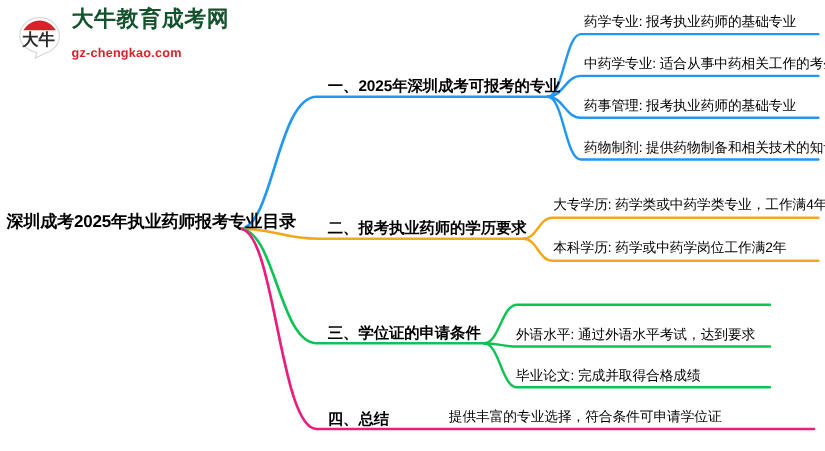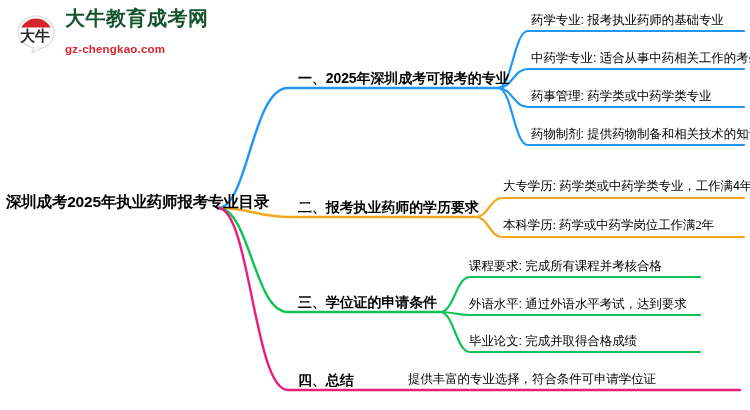--- a/index.html
+++ b/index.html
@@ -92,21 +92,21 @@
   .b2 { left: 298px; top: 199px; }
   .b3 { left: 298px; top: 294px; }
   .b4 { left: 298px; top: 372px; }
 
   .l1a { left: 531px; top: 13px; }
   .l1b { left: 531px; top: 51px; }
   .l1c { left: 531px; top: 89px; }
   .l1d { left: 531px; top: 127px; }
 
   .l2a { left: 503px; top: 179px; }
-  .l2b { left: 503px; top: 218px; font-family: Liberation Serif, serif; }
+  .l2b { left: 503px; top: 218px; }
 
   .l3a { left: 469px; top: 259px; }
   .l3b { left: 469px; top: 297px; }
   .l3c { left: 469px; top: 334px; }
 
   .l4a { left: 408px; top: 372px; }
 </style>
 </head>
 <body>
 
@@ -153,25 +153,24 @@
 
   <div class="node root-node">深圳成考2025年执业药师报考专业目录</div>
 
   <div class="node branch-node b1">一、2025年深圳成考可报考的专业</div>
   <div class="node branch-node b3">三、学位证的申请条件</div>
   <div class="node branch-node b2">二、报考执业药师的学历要求</div>
   <div class="node branch-node b4">四、总结</div>
 
   <div class="node leaf-node l1a">药学专业: 报考执业药师的基础专业</div>
   <div class="node leaf-node l1b">中药学专业: 适合从事中药相关工作的考生</div>
-  <div class="node leaf-node l1c">药事管理: 药学类或中药学类专业</div>
+  <div class="node leaf-node l1c">药事管理: 报考执业药师的基础专业</div>
   <div class="node leaf-node l1d">药物制剂: 提供药物制备和相关技术的知识</div>
 
   <div class="node leaf-node l2a">大专学历: 药学类或中药学类专业，工作满4年</div>
   <div class="node leaf-node l2b">本科学历: 药学或中药学岗位工作满2年</div>
 
-  <div class="node leaf-node l3a">课程要求: 完成所有课程并考核合格</div>
   <div class="node leaf-node l3b">外语水平: 通过外语水平考试，达到要求</div>
   <div class="node leaf-node l3c">毕业论文: 完成并取得合格成绩</div>
 
   <div class="node leaf-node l4a">提供丰富的专业选择，符合条件可申请学位证</div>
 
 </div>
 
 </body></html>

